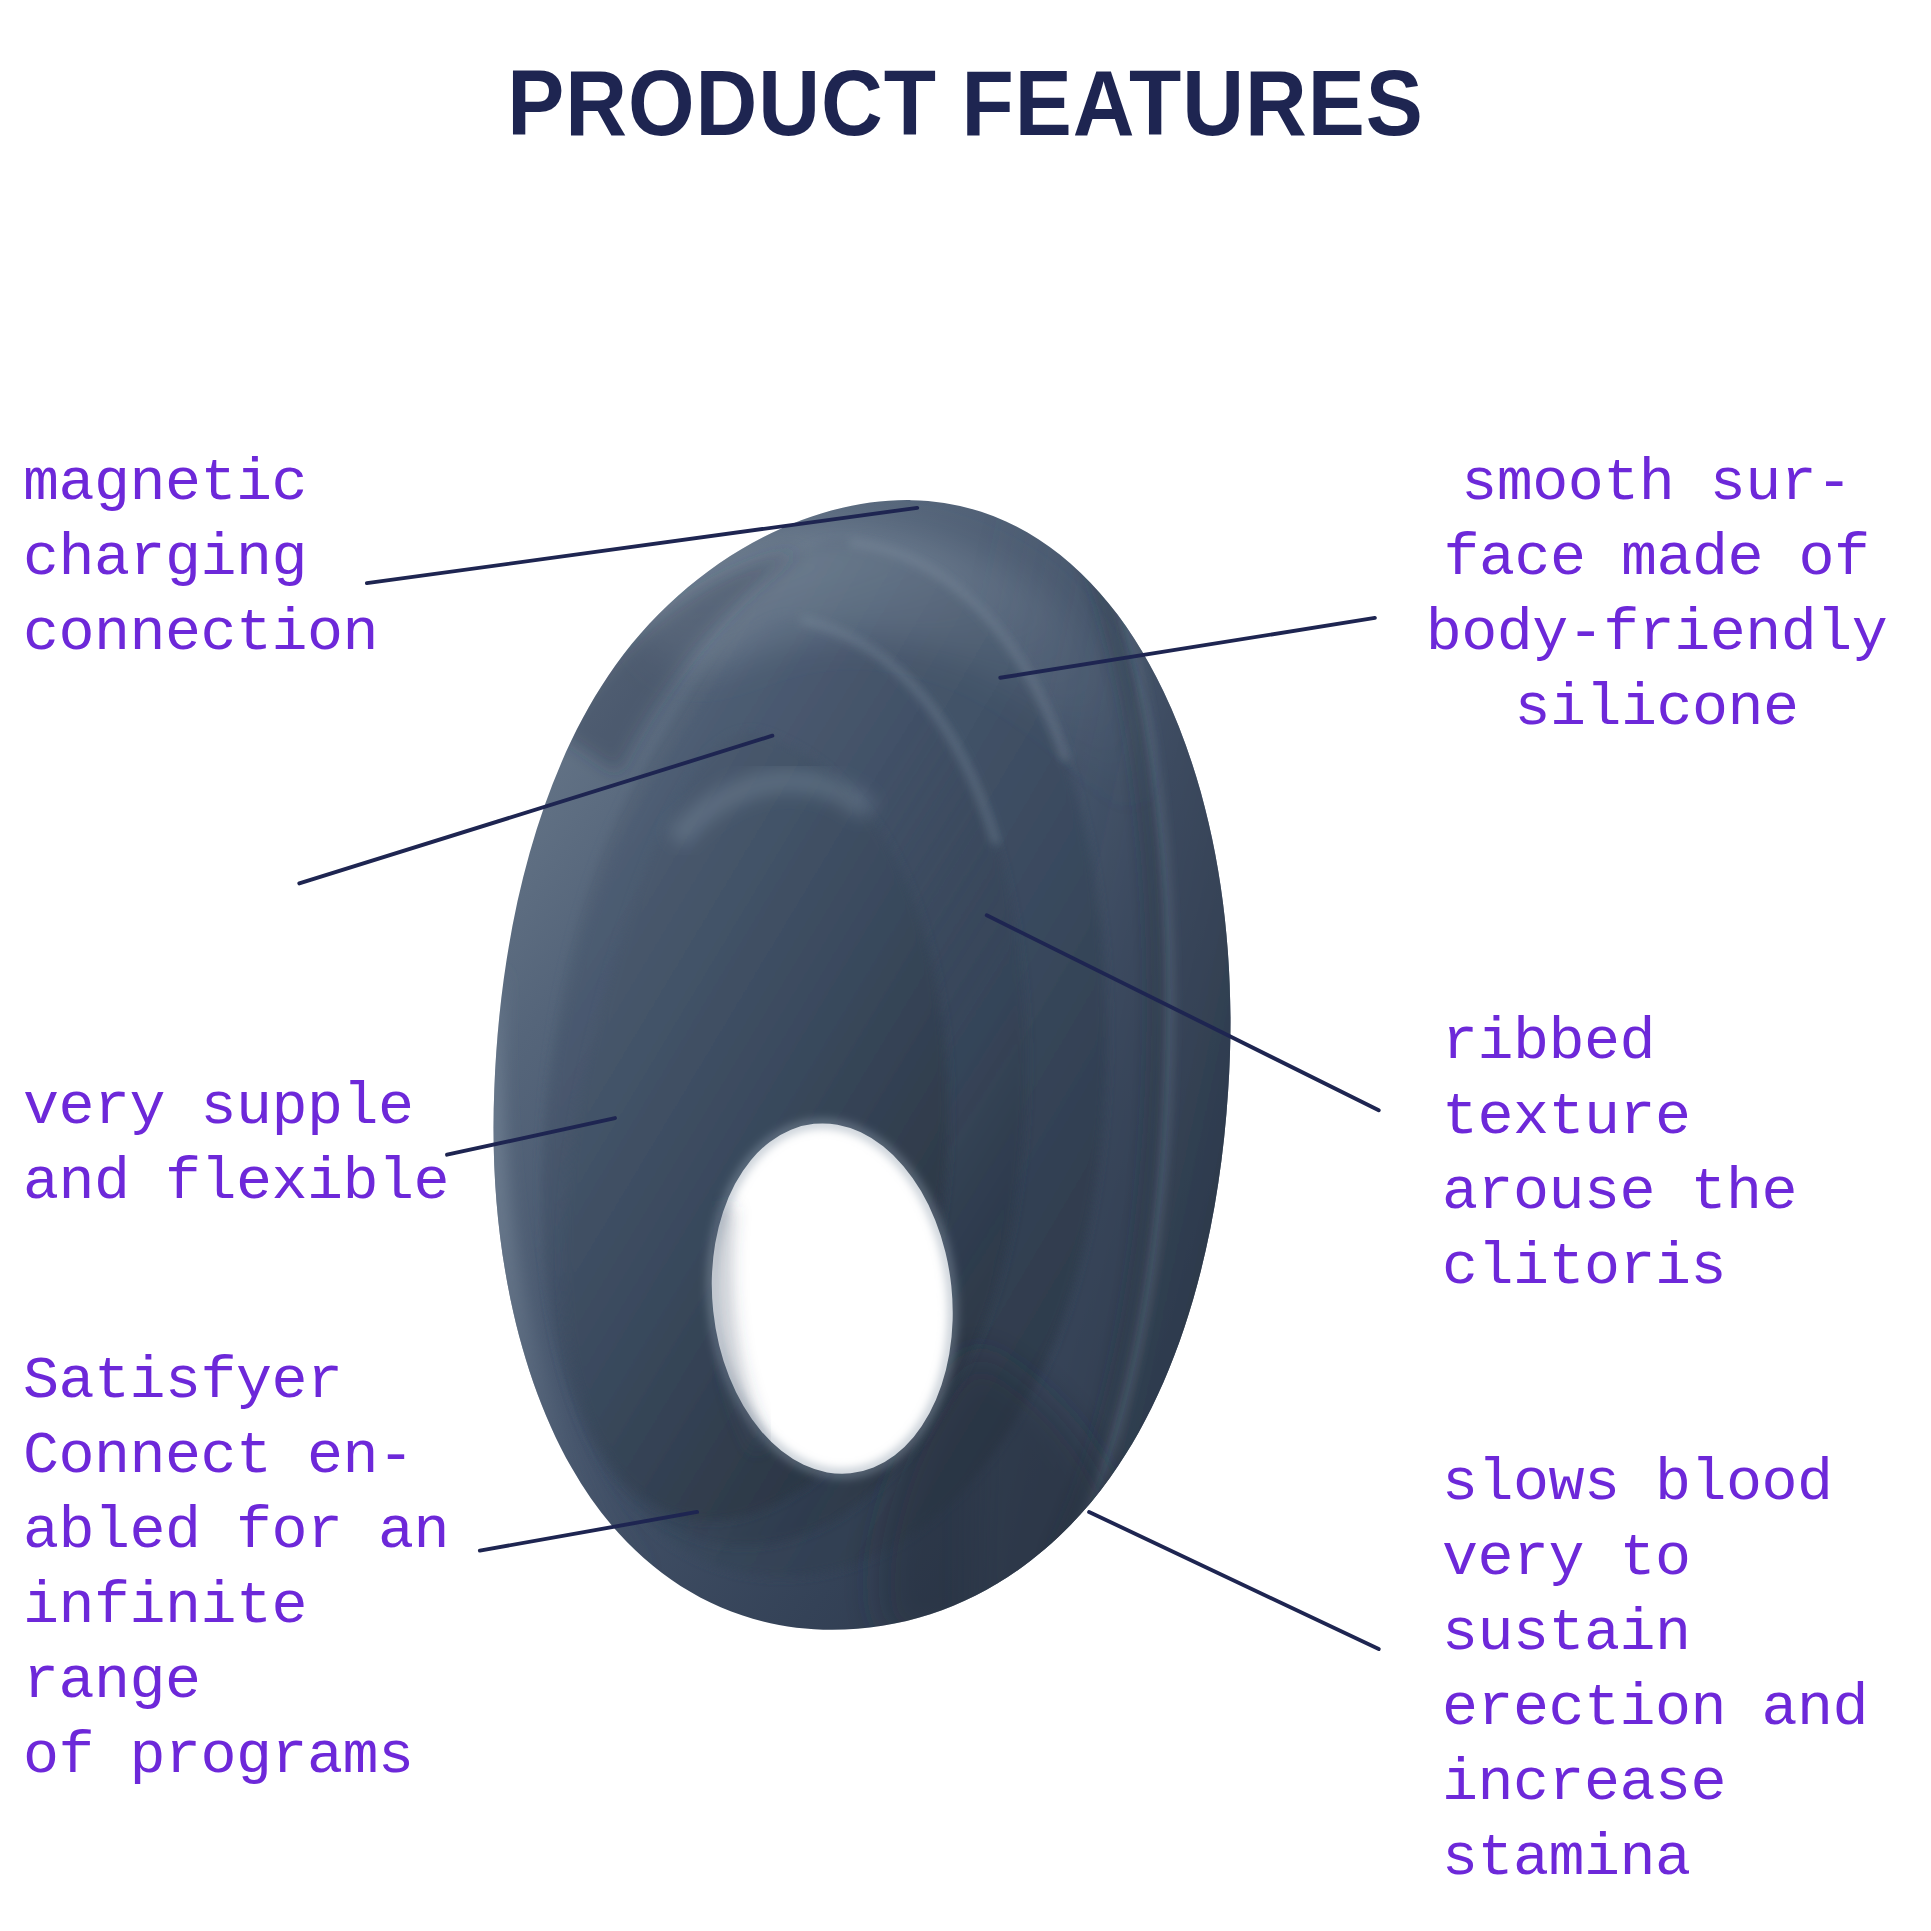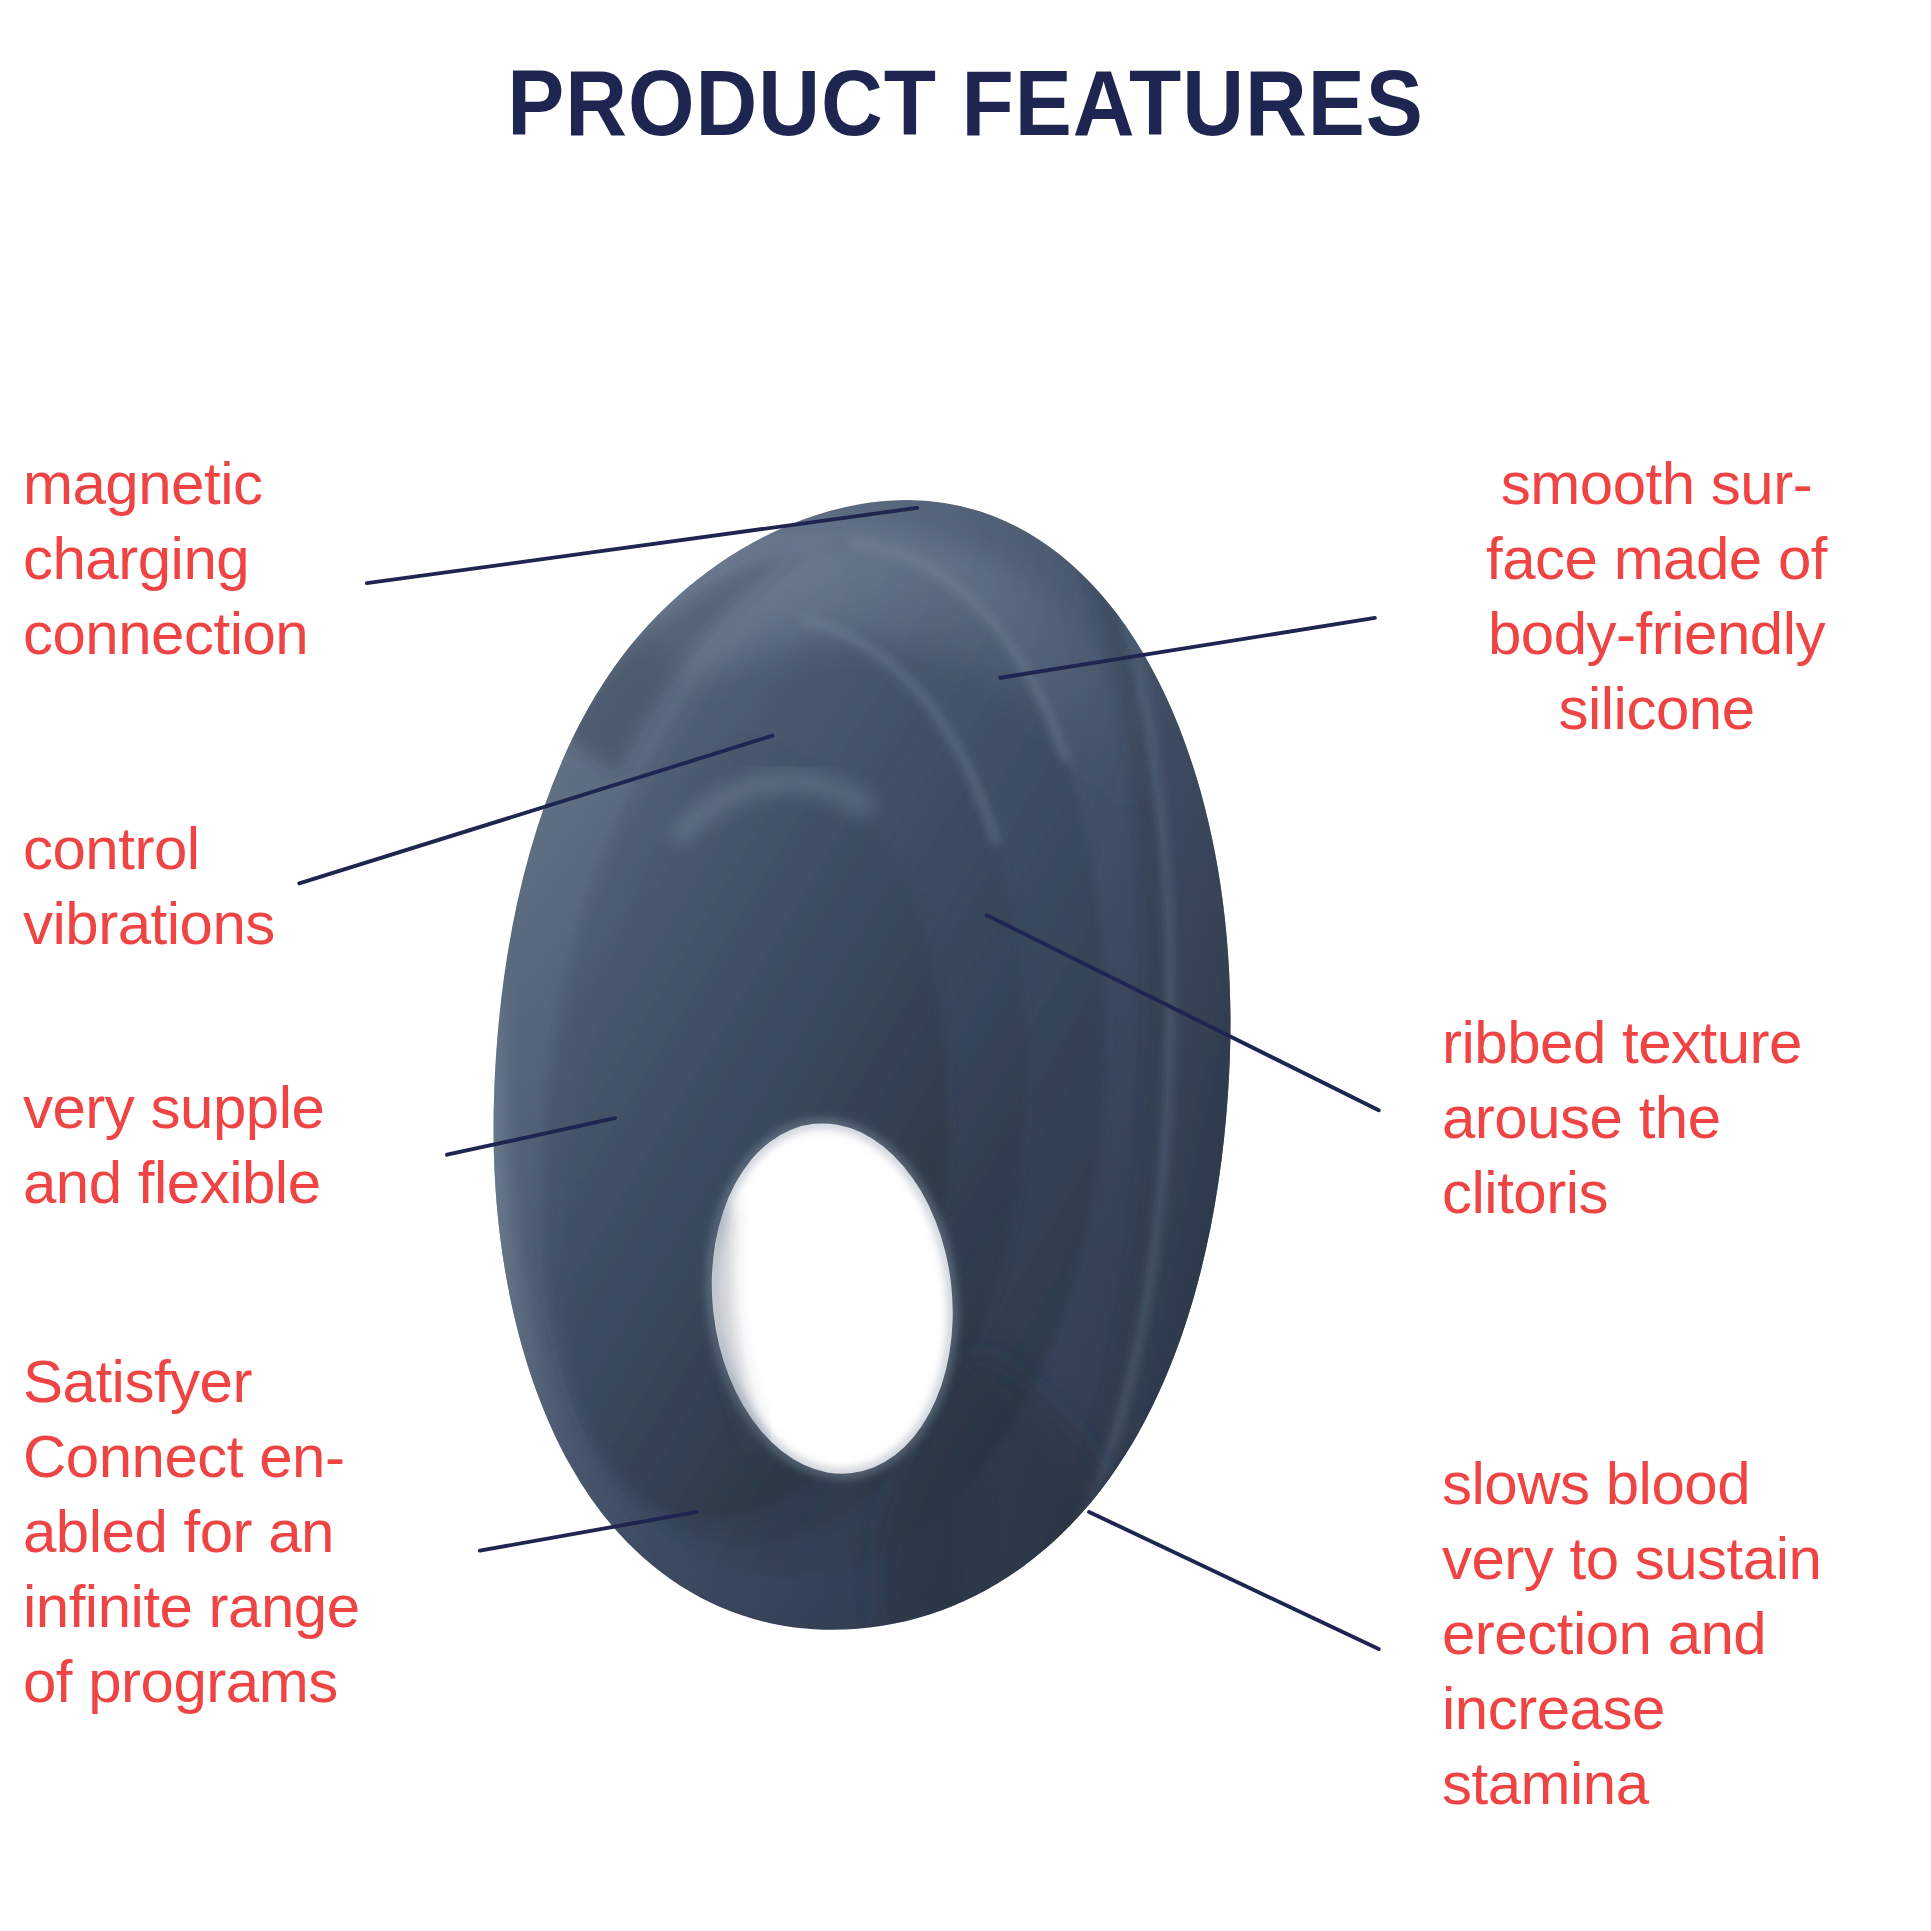--- a/index.html
+++ b/index.html
@@ -26,22 +26,22 @@
     font-size:93px;
     letter-spacing:1px;
     color:#1e2551;
     transform: scaleX(0.92);
     white-space:nowrap;
   }
 
   
   .callout {
     position:absolute;
-    color:#ef4444;
-    font-family:Liberation Sans, sans-serif;
+    color:#6d28d9;
+    font-family:Liberation Mono, monospace;
     font-weight:500;
     font-size:60px;
     line-height:75px;
     letter-spacing:-0.5px;
     white-space:pre-line;
   }
   .callout.left  { text-align:left; }
   .callout.right { text-align:left; }
 
   
@@ -258,22 +258,20 @@
 
     <line class="leader" x1="1022" y1="948" x2="1428" y2="1150"></line>
 
     <line class="leader" x1="1128" y1="1566" x2="1428" y2="1708"></line>
   </svg>
 
   <div class="callout left" id="c-magnetic">magnetic
 charging
 connection</div>
 
-  <div class="callout left" id="c-control">control
-vibrations</div>
 
   <div class="callout left" id="c-connect">Satisfyer
 Connect en-
 abled for an
 infinite range
 of programs</div>
 
   <div class="callout left" id="c-supple">very supple
 and flexible</div>
 

